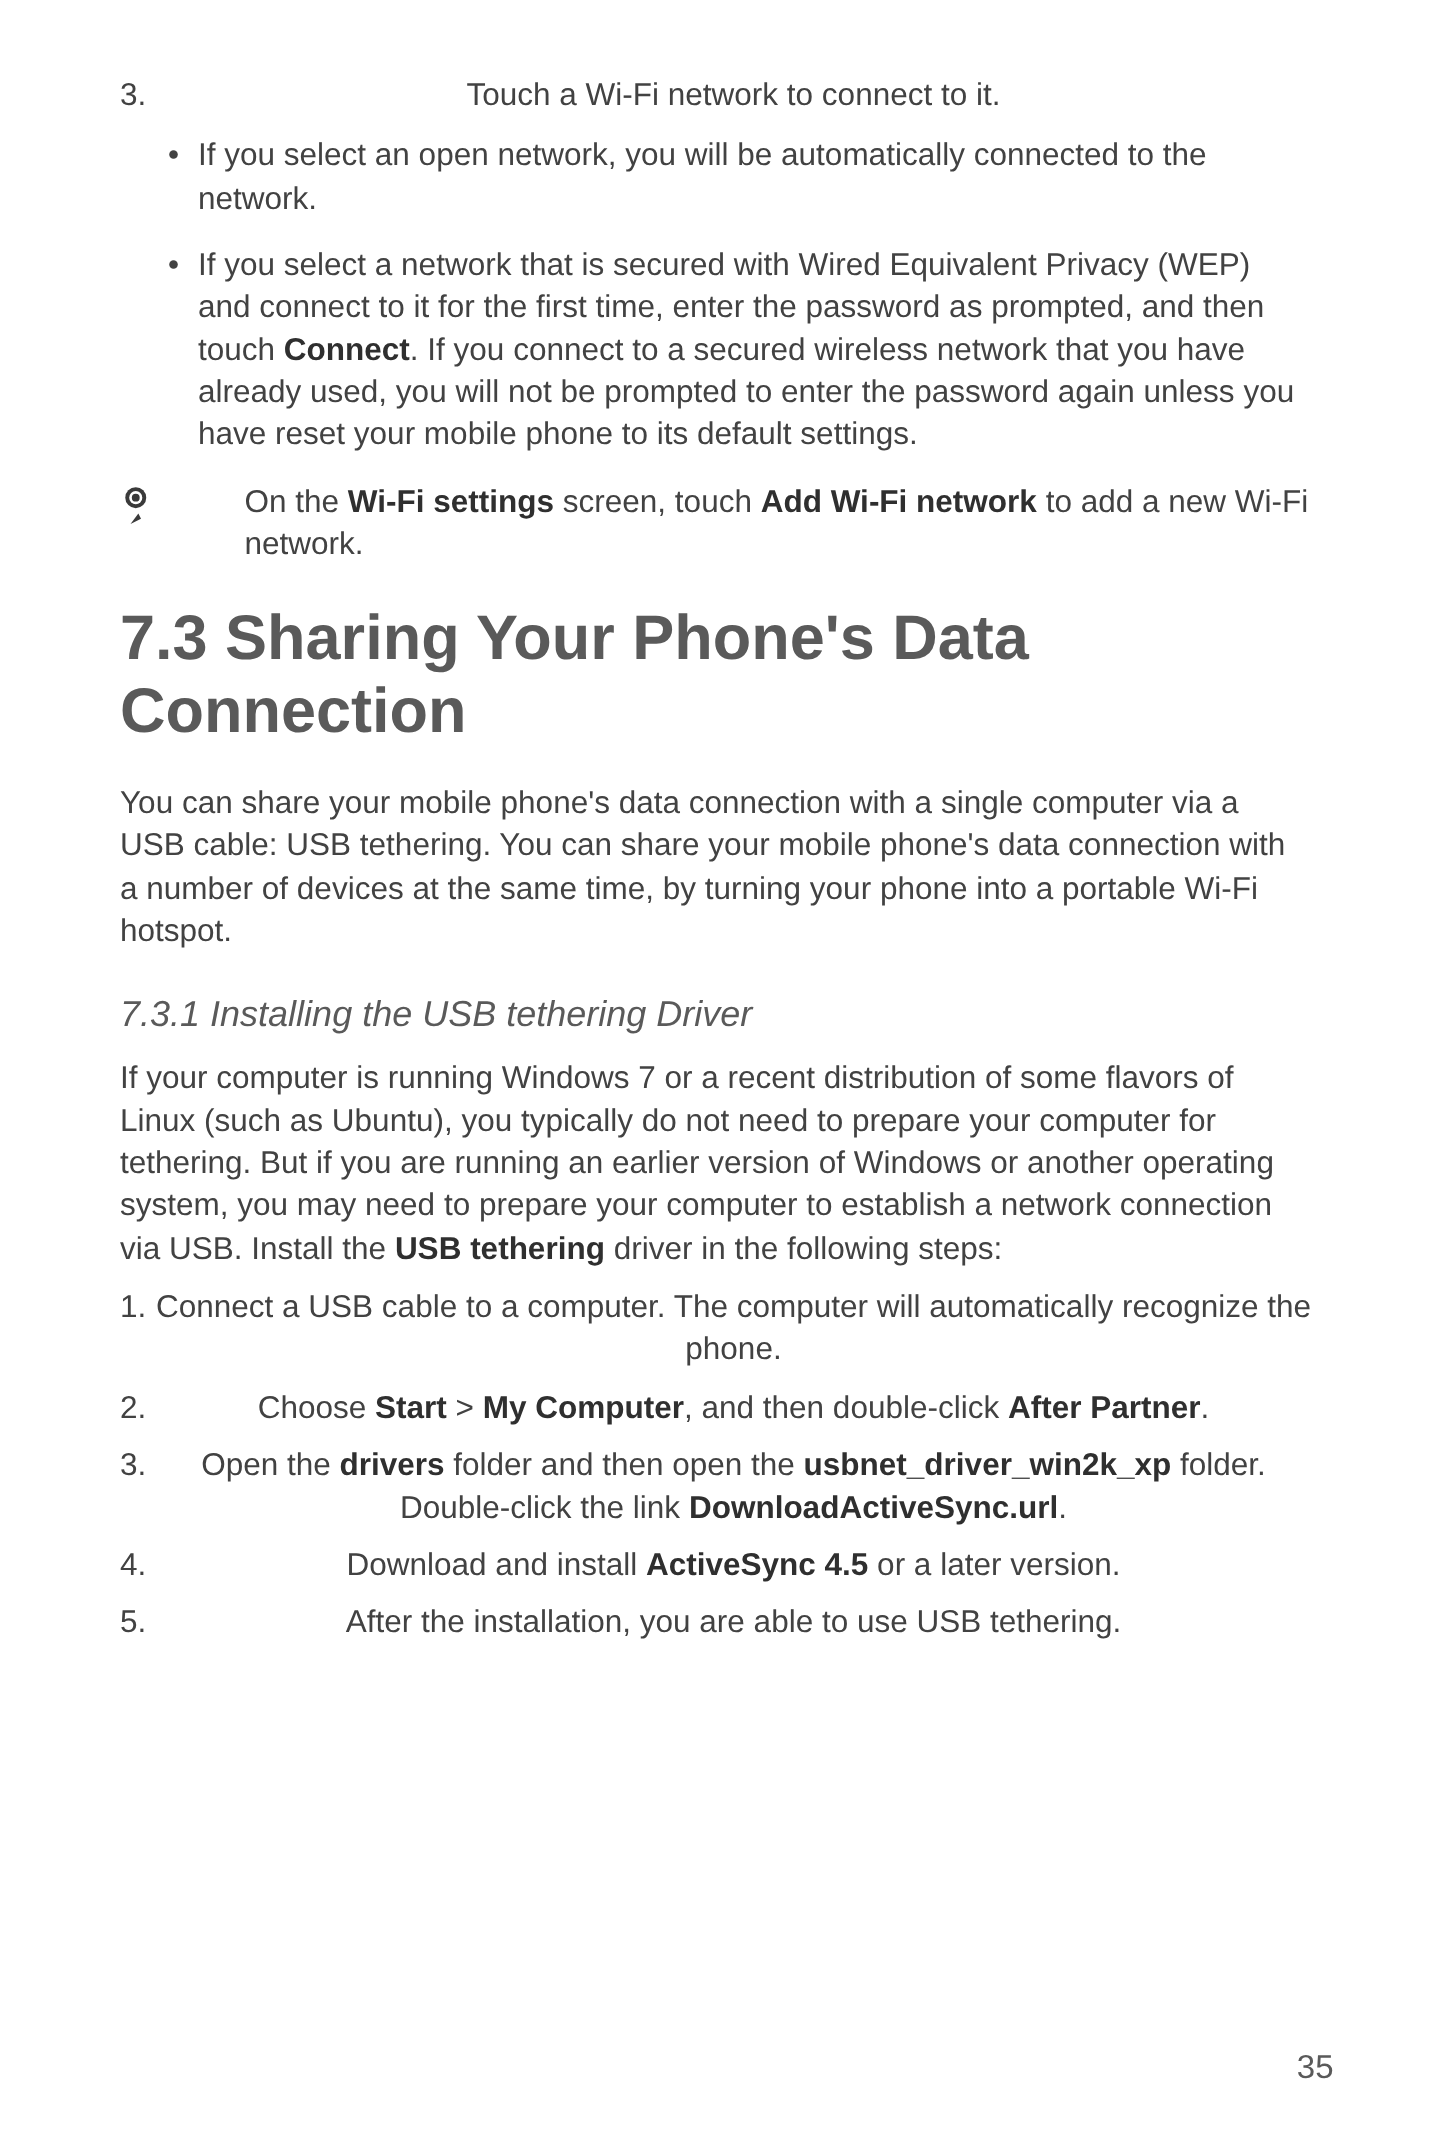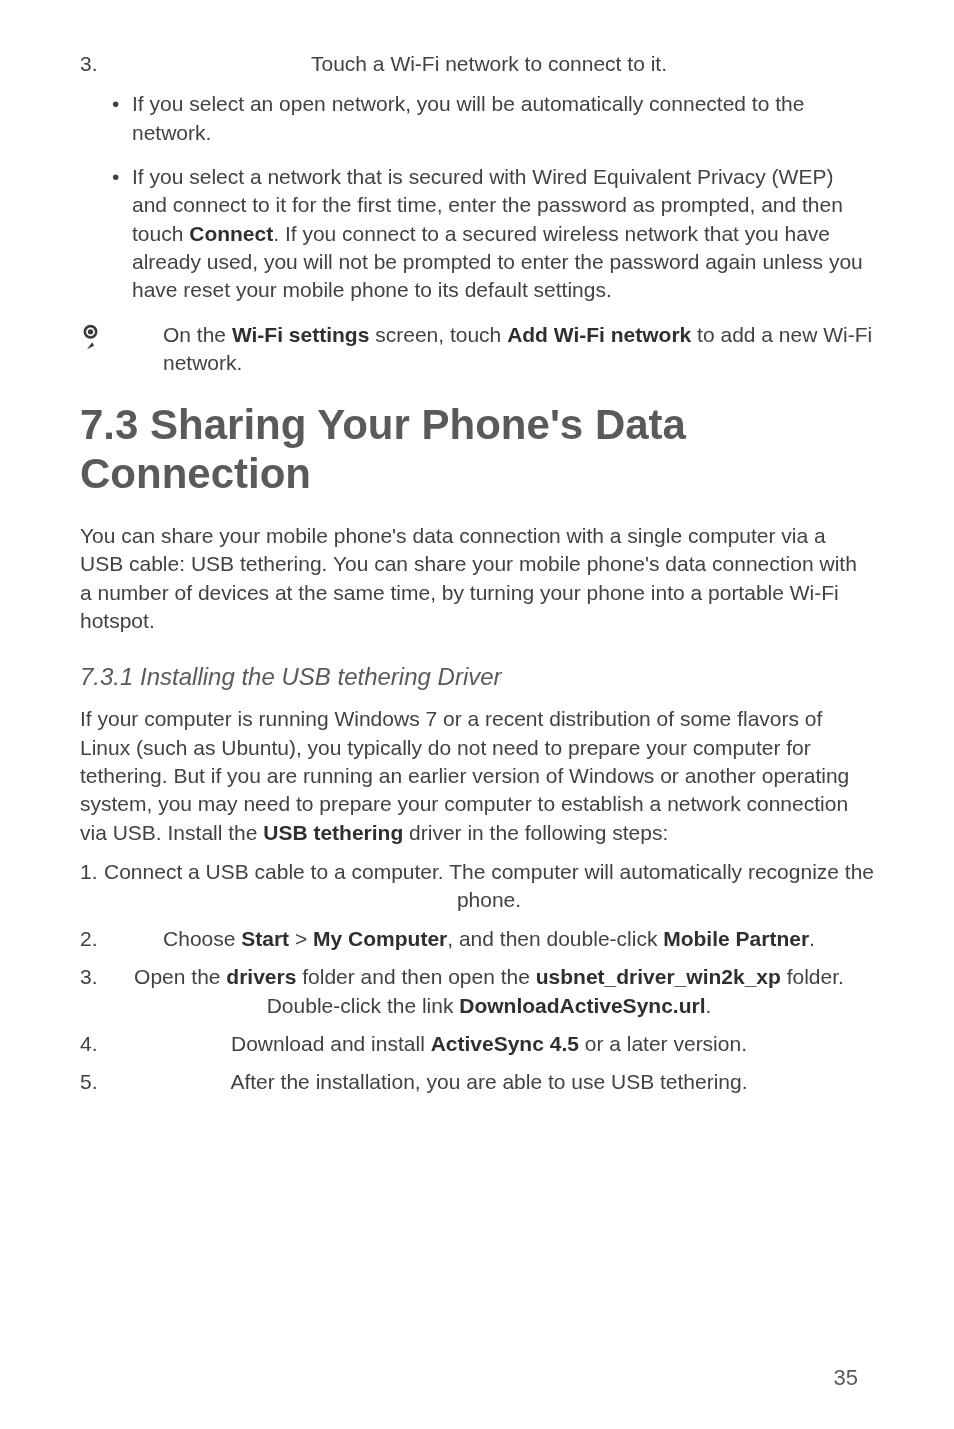--- a/index.html
+++ b/index.html
@@ -25,21 +25,21 @@
     .ul-text { flex: 1; font-size: 21px; line-height: 1.35; }
     .note-row { display: flex; margin-top: 14px; margin-bottom: 24px; }
     .note-icon { min-width: 48px; padding-top: 2px; }
     .note-text { flex: 1; font-size: 21px; line-height: 1.35; margin-left: 35px; }
     .h1-section { font-size: 42px; font-weight: 700; color: #5a5a5a; line-height: 1.15; margin-top: 8px; margin-bottom: 24px; }
     .body-para { font-size: 21px; line-height: 1.35; margin-bottom: 12px; }
     .h2-section { font-size: 24px; font-weight: 400; color: #5a5a5a; margin-top: 28px; margin-bottom: 14px; font-style: italic; }
     .below-h2 { font-size: 21px; line-height: 1.35; margin-bottom: 11px; }
     .steps .ol-item { margin-bottom: 10px; }
     .steps .ol-text { font-size: 21px; line-height: 1.35; }
-    .page-num { position: absolute; bottom: 38px; right: 96px; font-size: 22px; color: #5a5a5a; }
+    .page-num { position: absolute; bottom: 38px; right: 65px; font-size: 22px; color: #5a5a5a; }
     strong { font-weight: 700; color: #2f2f2f; }
     svg.tip-icon { width: 28px; height: 28px; }
   </style>
 </head>
 <body>
 
 <div class="ol-item">
   <div class="ol-num">3.</div>
   <div class="ol-text">Touch a Wi-Fi network to connect to it.</div>
 </div>
@@ -74,21 +74,21 @@
 
 <p class="below-h2">If your computer is running Windows 7 or a recent distribution of some flavors of Linux (such as Ubuntu), you typically do not need to prepare your computer for tethering. But if you are running an earlier version of Windows or another operating system, you may need to prepare your computer to establish a network connection via USB. Install the <strong>USB tethering</strong> driver in the following steps:</p>
 
 <div class="steps">
   <div class="ol-item">
     <div class="ol-num">1.</div>
     <div class="ol-text">Connect a USB cable to a computer. The computer will automatically recognize the phone.</div>
   </div>
   <div class="ol-item">
     <div class="ol-num">2.</div>
-    <div class="ol-text">Choose <strong>Start</strong> &gt; <strong>My Computer</strong>, and then double-click <strong>Mobile Partner</strong>.</div>
+    <div class="ol-text">Choose <strong>Start</strong> &gt; <strong>My Computer</strong>, and then double-click <strong>After Partner</strong>.</div>
   </div>
   <div class="ol-item">
     <div class="ol-num">3.</div>
     <div class="ol-text">Open the <strong>drivers</strong> folder and then open the <strong>usbnet_driver_win2k_xp</strong> folder. Double-click the link <strong>DownloadActiveSync.url</strong>.</div>
   </div>
   <div class="ol-item">
     <div class="ol-num">4.</div>
     <div class="ol-text">Download and install <strong>ActiveSync 4.5</strong> or a later version.</div>
   </div>
   <div class="ol-item">

